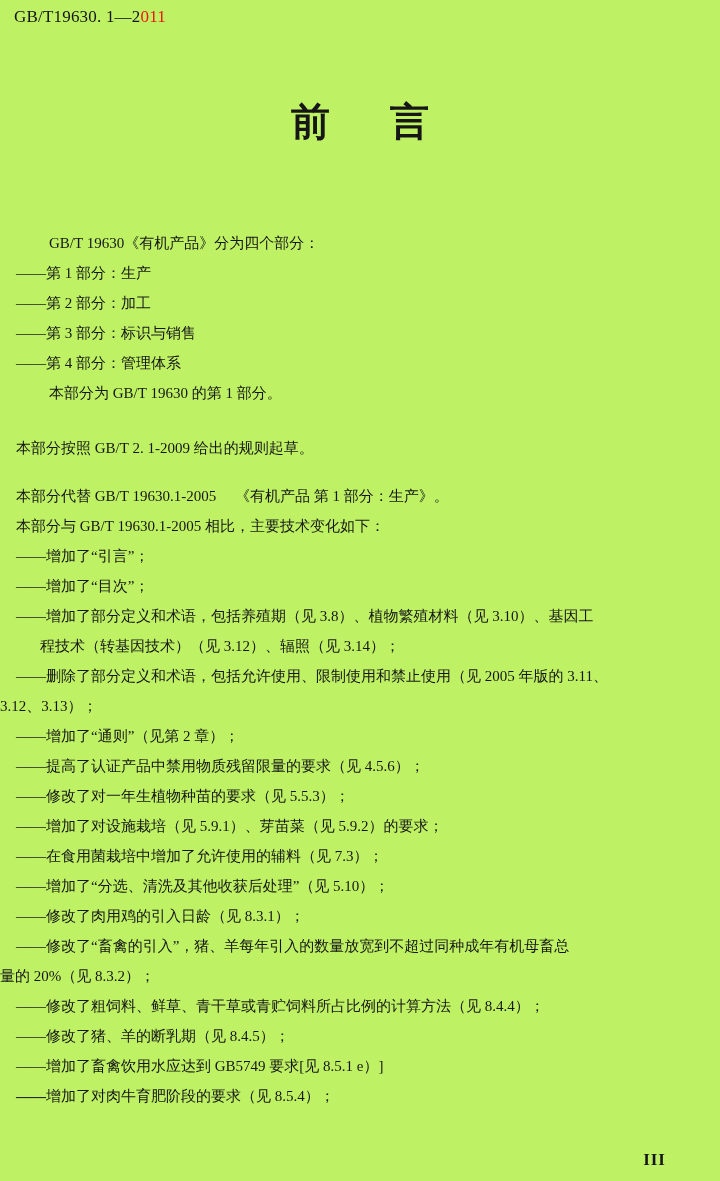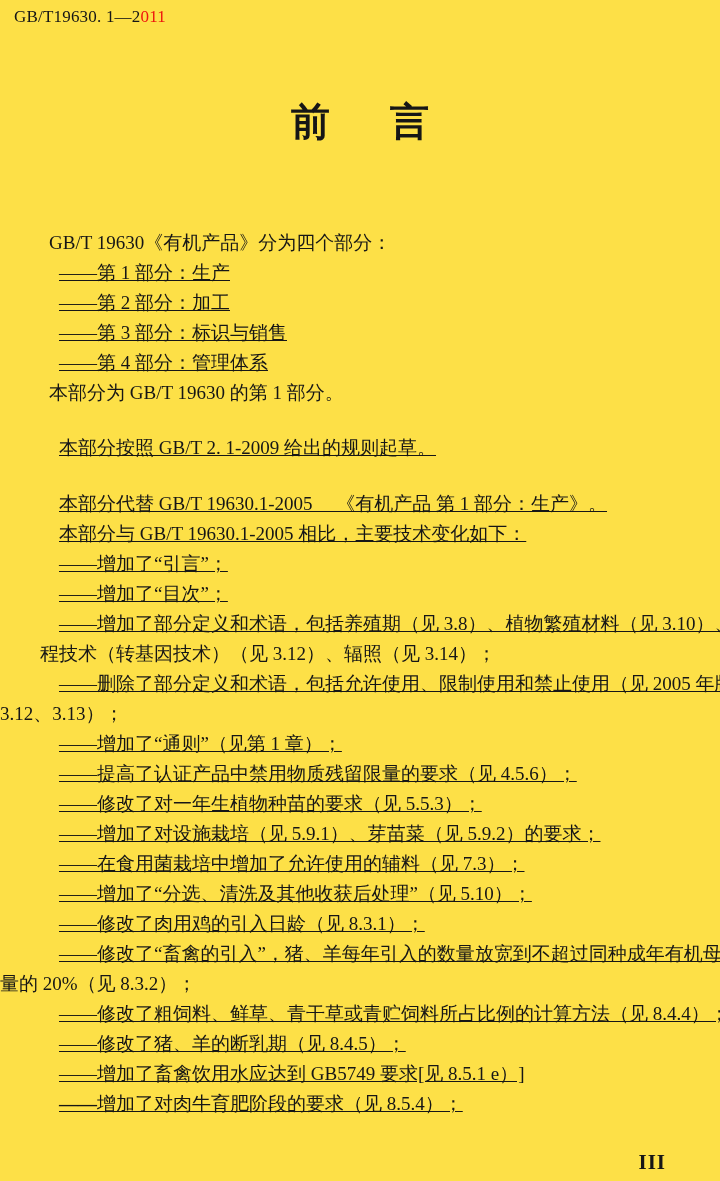--- a/index.html
+++ b/index.html
@@ -4,21 +4,21 @@
 <style>
   html, body {
     margin: 0;
     padding: 0;
     background: #ffffff;
   }
   #page {
     position: relative;
     width: 720px;
     height: 1181px;
-    background: #fde047;
+    background: #bef264;
     overflow: hidden;
     color: #161616;
     font-family: "Liberation Serif", "DejaVu Serif", serif;
   }
   .header {
     position: absolute;
     left: 14px;
     top: 7px;
     font-size: 17px;
     letter-spacing: 0.2px;
@@ -37,37 +37,37 @@
     gap: 60px;
     font-size: 39px;
     font-weight: 700;
     line-height: 44px;
   }
   .body-lines {
     position: absolute;
     top: 228px;
     left: 0;
     width: 720px;
-    font-size: 19px;
+    font-size: 15px;
   }
   .line {
     height: 30px;
     line-height: 30px;
     white-space: nowrap;
   }
   .line.indent-lg { padding-left: 49px; }
-  .line.indent    { padding-left: 59px; text-decoration: underline; }
+  .line.indent    { padding-left: 16px; }
   .line.hang      { padding-left: 40px; }
   .line.flush     { padding-left: 0;  }
   .line b { font-weight: 700; }
   .footer {
     position: absolute;
     top: 1150px;
     right: 54px;
-    font-size: 21px;
+    font-size: 17px;
     font-weight: 700;
     letter-spacing: 1px;
     text-align: center;
   }
 </style>
 </head>
 <body>
 
 <div id="page">
 
@@ -81,29 +81,29 @@
   </div>
 
   <div class="body-lines">
       <div class="line indent-lg">GB/T 19630《有机产品》分为四个部分：</div>
       <div class="line indent">——第 1 部分：生产</div>
       <div class="line indent">——第 2 部分：加工</div>
       <div class="line indent">——第 3 部分：标识与销售</div>
       <div class="line indent">——第 4 部分：管理体系</div>
       <div class="line indent-lg">本部分为 GB/T 19630 的第 1 部分。</div>
       <div class="line indent" style="margin-top: 25px;">本部分按照 GB/T  2. 1-2009 给出的规则起草。</div>
-      <div class="line indent" style="margin-top: 26px;">本部分代替 GB/T 19630.1-2005　 《有机产品 第 1 部分：生产》。</div>
+      <div class="line indent" style="margin-top: 18px;">本部分代替 GB/T 19630.1-2005　 《有机产品 第 1 部分：生产》。</div>
       <div class="line indent">本部分与 GB/T 19630.1-2005 相比，主要技术变化如下：</div>
       <div class="line indent">——增加了“引言”；</div>
       <div class="line indent">——增加了“目次”；</div>
       <div class="line indent">——增加了部分定义和术语，包括养殖期（见 3.8）、植物繁殖材料（见 3.10）、基因工</div>
       <div class="line hang">程技术（转基因技术）（见 3.12）、辐照（见 3.14）；</div>
       <div class="line indent">——删除了部分定义和术语，包括允许使用、限制使用和禁止使用（见 2005 年版的 3.11、</div>
       <div class="line flush">3.12、3.13）；</div>
-      <div class="line indent">——增加了“通则”（见第 1 章）；</div>
+      <div class="line indent">——增加了“通则”（见第 2 章）；</div>
       <div class="line indent">——提高了认证产品中禁用物质残留限量的要求（见 4.5.6）；</div>
       <div class="line indent">——修改了对一年生植物种苗的要求（见 5.5.3）；</div>
       <div class="line indent">——增加了对设施栽培（见 5.9.1）、芽苗菜（见 5.9.2）的要求；</div>
       <div class="line indent">——在食用菌栽培中增加了允许使用的辅料（见 7.3）；</div>
       <div class="line indent">——增加了“分选、清洗及其他收获后处理”（见 5.10）；</div>
       <div class="line indent">——修改了肉用鸡的引入日龄（见 8.3.1）；</div>
       <div class="line indent">——修改了“畜禽的引入”，猪、羊每年引入的数量放宽到不超过同种成年有机母畜总</div>
       <div class="line flush">量的 20%（见 8.3.2）；</div>
       <div class="line indent">——修改了粗饲料、鲜草、青干草或青贮饲料所占比例的计算方法（见 8.4.4）；</div>
       <div class="line indent">——修改了猪、羊的断乳期（见 8.4.5）；</div>

